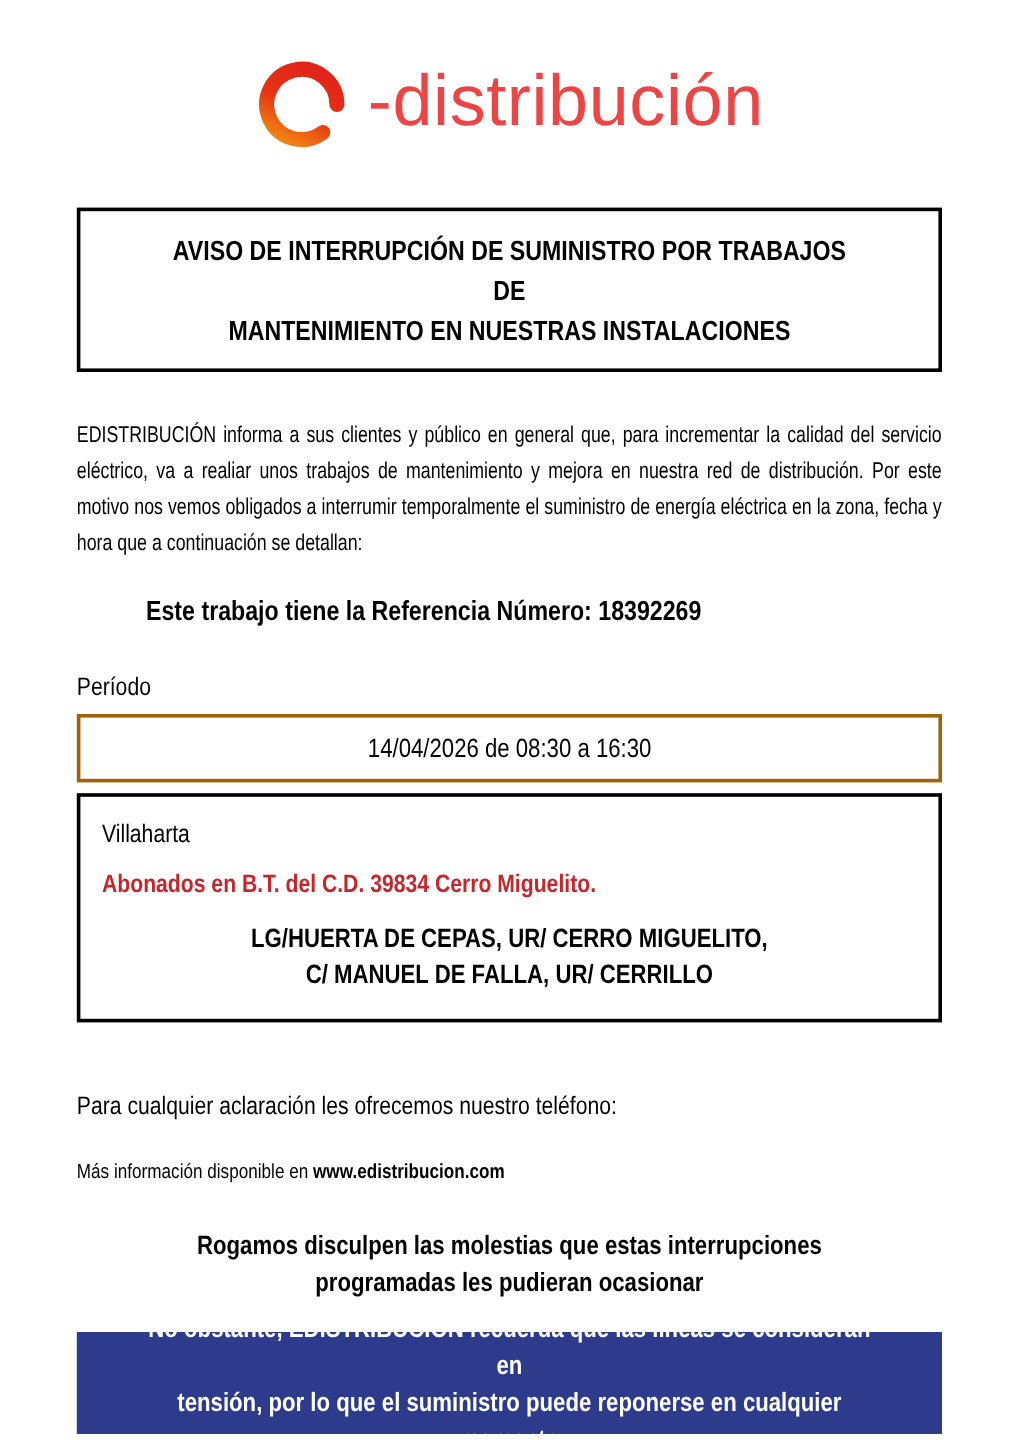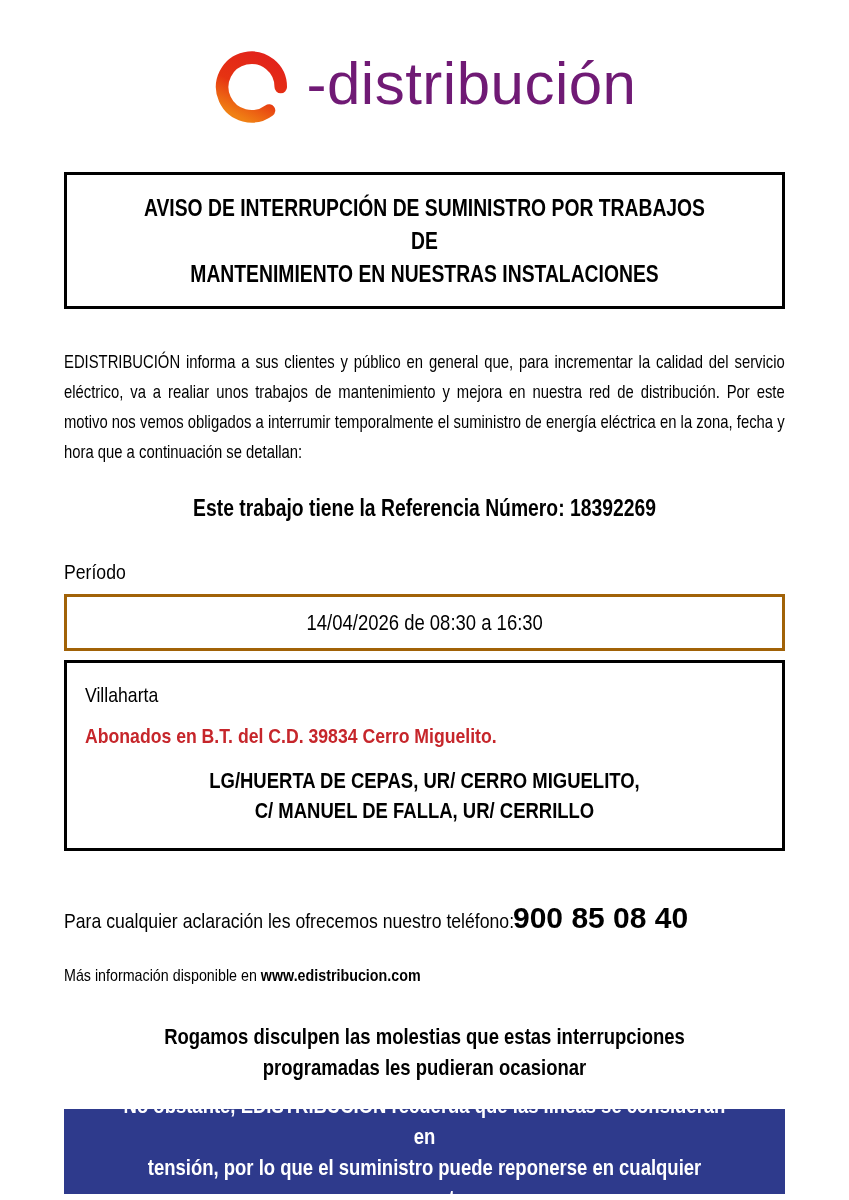--- a/index.html
+++ b/index.html
@@ -42,21 +42,20 @@
   .intro {
     margin-top: 38px;
     font-size: 19px; line-height: 30px;
     text-align: justify;
     width: 924px;
     transform: scaleX(0.78); transform-origin: 0 0;
   }
 
   .reference {
     margin-top: 26px;
-    text-align: center;
     font-weight: bold; font-size: 23px; line-height: 30px;
   }
 
   .section-label {
     margin-top: 36px;
     font-weight: normal; font-size: 21px; line-height: 26px;
   }
 
   .period-box {
     margin-top: 9px;
@@ -124,21 +123,21 @@
             <stop offset="0" stop-color="#e2231a"></stop>
             <stop offset="0.55" stop-color="#e63312"></stop>
             <stop offset="1" stop-color="#f08014"></stop>
           </linearGradient>
         </defs>
         <g fill="none" stroke="url(#egrad)" stroke-width="15" stroke-linecap="round">
           <path d="M 81 50 A 35 35 0 1 0 67 78"></path>
           <path d="M 30 50 L 102 50"></path>
         </g>
       </svg>
-      <span class="logo-text" style="color:#701a75">-distribución</span>
+      <span class="logo-text" style="color:#ef4444">-distribución</span>
     </div>
   </div>
 
   <div class="content">
 
     <div class="title-box">
       <div class="title-text nxc pre">AVISO DE INTERRUPCIÓN DE SUMINISTRO POR TRABAJOS DE
 MANTENIMIENTO EN NUESTRAS INSTALACIONES</div>
     </div>
 
@@ -163,21 +162,20 @@
         <div class="nxl">Abonados en B.T. del C.D. 39834 Cerro Miguelito.</div>
       </div>
       <div class="zone-streets">
         <div class="nxc pre">LG/HUERTA DE CEPAS, UR/ CERRO MIGUELITO,
 C/ MANUEL DE FALLA, UR/ CERRILLO</div>
       </div>
     </div>
 
     <div class="phone-row">
       <div class="phone-label nxl">Para cualquier aclaración les ofrecemos nuestro teléfono:</div>
-      <div class="phone-number">900 85 08 40</div>
     </div>
 
     <div class="more-info">
       <div class="nxl"><span>Más información disponible en </span><span class="site">www.edistribucion.com</span></div>
     </div>
 
     <div class="apology">
       <div class="nxc pre">Rogamos disculpen las molestias que estas interrupciones
 programadas les pudieran ocasionar</div>
     </div>

